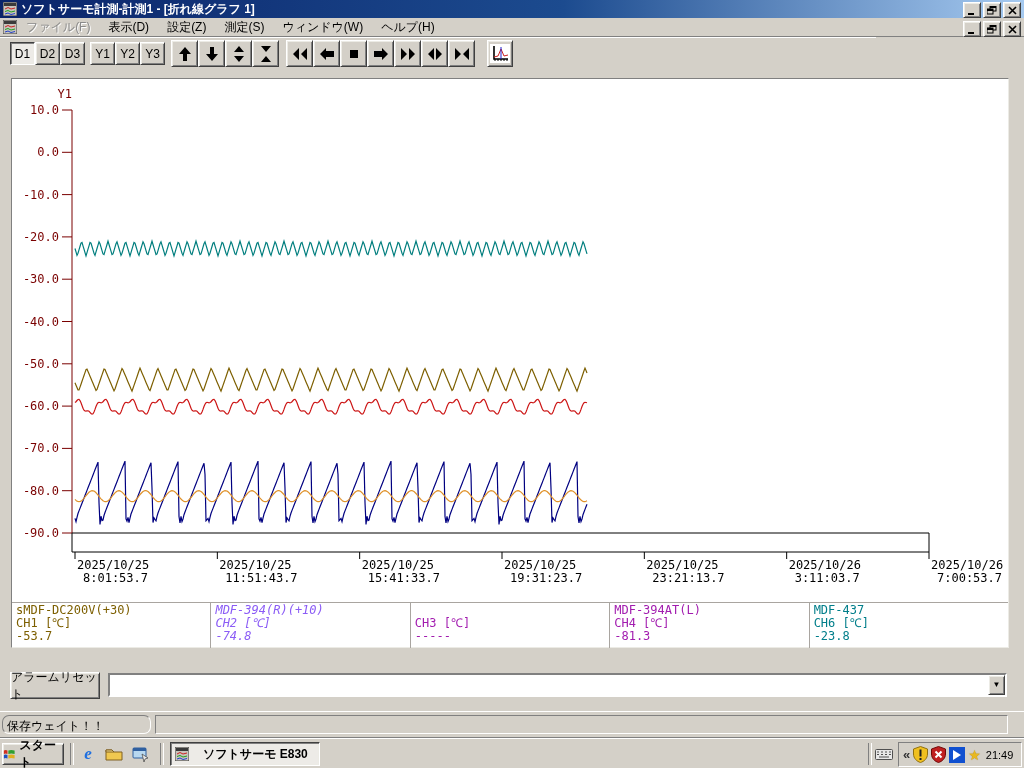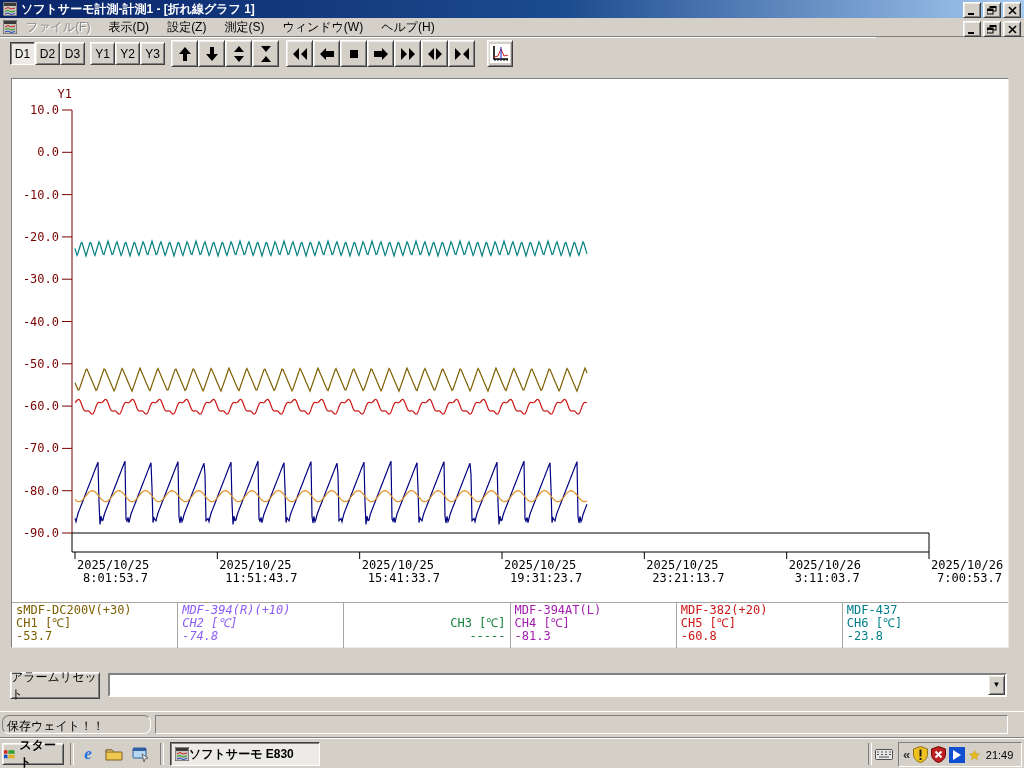--- a/index.html
+++ b/index.html
@@ -53,21 +53,21 @@
              box-shadow:inset 0 1px 0 #fff;}
   .spanel{position:absolute;top:4px;height:19px;border:1px solid;border-color:#808080 #fff #fff #808080;
           box-sizing:border-box;font-size:12px;padding:2px 4px;white-space:nowrap;}
   
   .taskbar{position:absolute;left:0;top:738px;width:1024px;height:30px;background:#d4d0c8;
            border-top:1px solid #fff;box-shadow:0 -1px 0 #808080;box-sizing:border-box;}
   .start-btn{position:absolute;left:2px;top:4px;width:62px;height:22px;font-weight:bold;gap:3px;}
   .tb-sep{position:absolute;top:4px;width:2px;height:22px;border-left:1px solid #808080;border-right:1px solid #fff;}
   .ql-icon{position:absolute;top:5px;width:20px;height:20px;display:flex;align-items:center;justify-content:center;}
   .task-btn{position:absolute;left:170px;top:3px;width:150px;height:24px;justify-content:flex-start;
-            padding-left:4px;gap:0;font-weight:bold;background:#edebe7;
+            padding-left:4px;gap:14px;font-weight:bold;background:#edebe7;
             border-color:#404040 #fff #fff #404040;
             box-shadow:inset 1px 1px 0 #808080,inset -1px -1px 0 #ecebe5;}
   .tray{position:absolute;right:2px;top:3px;width:124px;height:25px;border:1px solid;
         border-color:#808080 #fff #fff #808080;display:flex;align-items:center;gap:3px;
         padding:0 4px;box-sizing:border-box;}
   .tray-clock{font-size:11px;margin-left:2px;}
   .chev{font-size:13px;font-weight:bold;color:#333;}
   .star-icon{color:#e8b820;font-size:14px;line-height:14px;text-shadow:0 0 1px #a07800;}
   .play-icon{width:16px;height:16px;background:#1050d0;display:flex;align-items:center;justify-content:center;}
 </style>
@@ -281,34 +281,29 @@
       <div class="legend-cell" style="color: rgb(125, 95, 0);">
         <div>sMDF-DC200V(+30)</div>
         <div>CH1 [℃]</div>
         <div>-53.7</div>
       </div>
       <div class="legend-cell" style="color: #8b5cf6; font-style: italic;">
         <div>MDF-394(R)(+10)</div>
         <div>CH2 [℃]</div>
         <div>-74.8</div>
       </div>
-      <div class="legend-cell" style="color: #15803d; text-align: right;">
+      <div class="legend-cell" style="color: #a21caf;">
         <div>&nbsp;</div>
         <div>CH3 [℃]</div>
         <div>-----</div>
       </div>
       <div class="legend-cell" style="color: #a21caf;">
         <div>MDF-394AT(L)</div>
         <div>CH4 [℃]</div>
         <div>-81.3</div>
-      </div>
-      <div class="legend-cell" style="color: rgb(204, 22, 22);">
-        <div>MDF-382(+20)</div>
-        <div>CH5 [℃]</div>
-        <div>-60.8</div>
       </div>
       <div class="legend-cell" style="color: rgb(0, 126, 138);">
         <div>MDF-437</div>
         <div>CH6 [℃]</div>
         <div>-23.8</div>
       </div>
     </div>
   </div>
 
   <div class="alarm-row">

